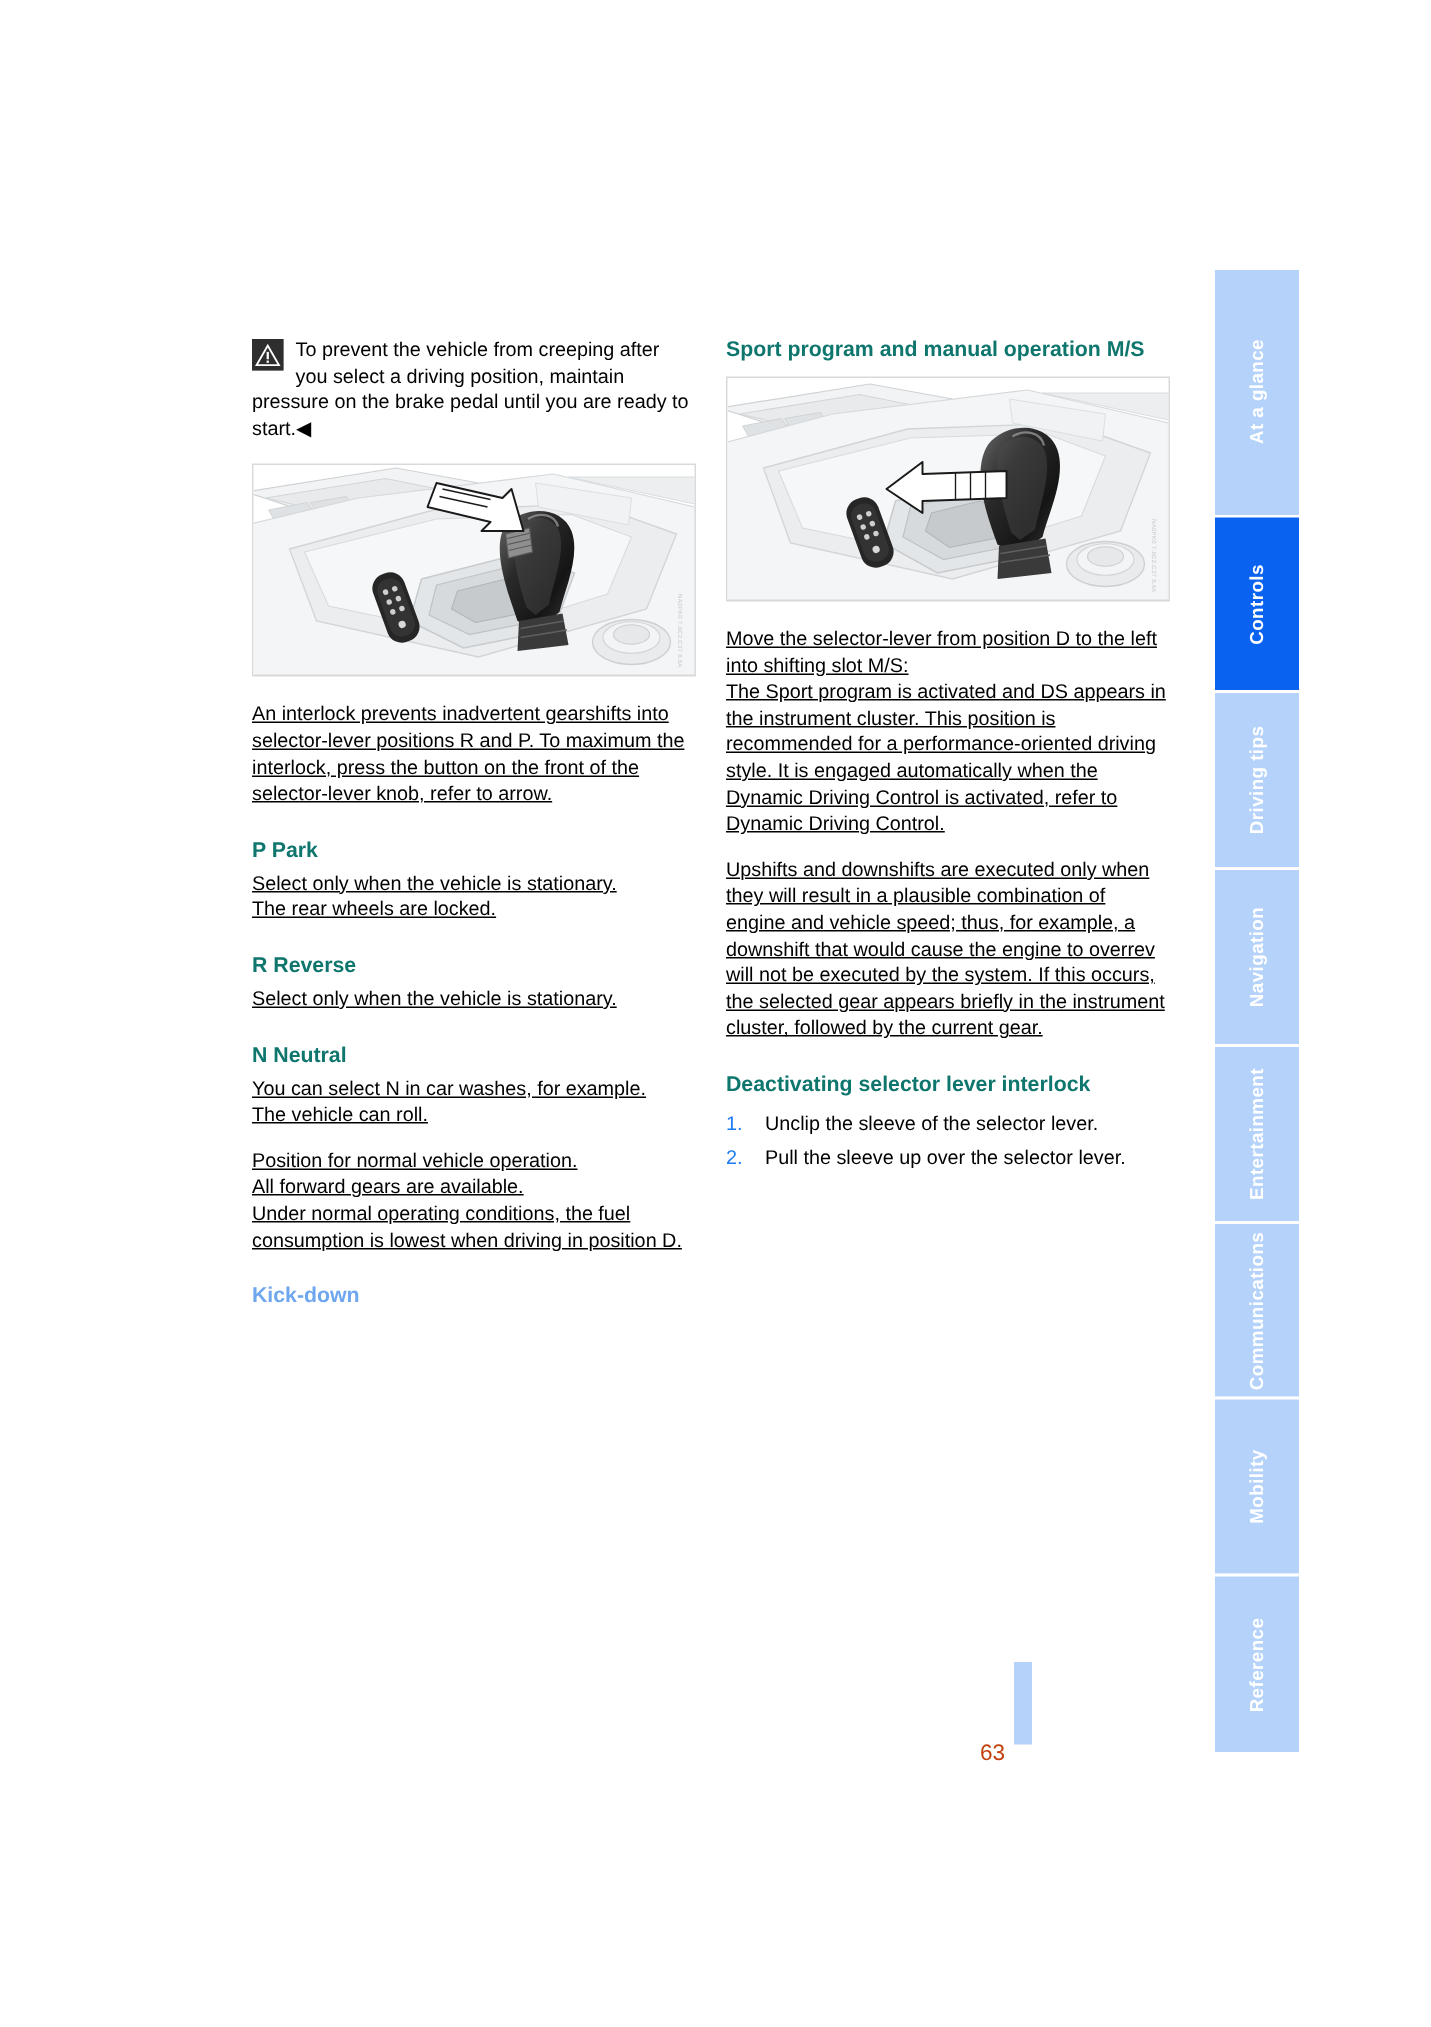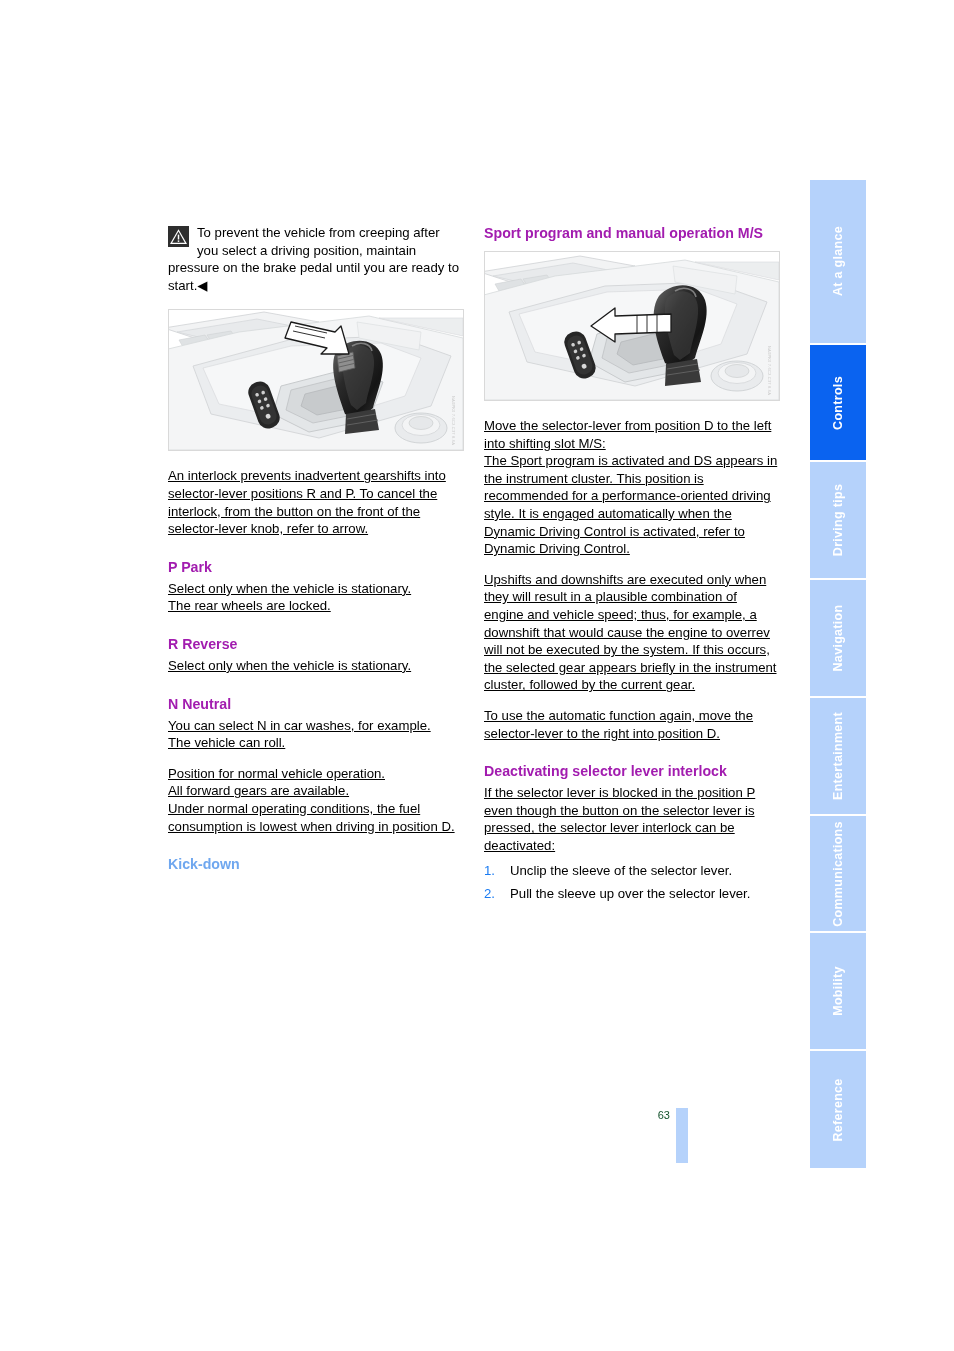--- a/index.html
+++ b/index.html
@@ -86,21 +86,21 @@
   .note-icon svg { display: block; }
   .note-text { }
   .note::after { content: ""; display: block; clear: both; }
   .endmark { letter-spacing: 0; }
 
   
   h2.head {
     font-size: 14.2px;
     line-height: 18px;
     font-weight: bold;
-    color: #a21caf;
+    color: #0f766e;
     margin: 0 0 4px 0;
   }
   h2.head.pre-gap { margin-top: 20px; }
   h2.head.light { color: #6fa7ef; margin-top: 20px; }
   h2.head.two-line { margin-bottom: 9px; }
 
   
   .figure {
     position: relative;
     background: #ffffff;
@@ -138,23 +138,23 @@
     left: 0;
     top: 0;
     color: #1a7bf2;
     font-size: 13.2px;
   }
 
   
   .pagenum {
     position: absolute;
     left: 648px;
-    top: 1109px;
-    font-size: 11px;
-    color: #14532d;
+    top: 1160px;
+    font-size: 15px;
+    color: #c2410c;
     text-align: right;
     width: 22px;
   }
   .page-bar {
     position: absolute;
     left: 676px;
     top: 1108px;
     width: 12px;
     height: 55px;
     background: #b5d2fb;
@@ -240,21 +240,21 @@
 
         <g>
           <path d="M122 12 L166 22 L172 16 L180 44 L152 44 L158 38 L116 28 Z" fill="#ffffff" stroke="#1a1a1a" stroke-width="1.3" stroke-linejoin="round"></path>
           <path d="M126 16 L158 23" stroke="#1a1a1a" stroke-width="0.9"></path>
           <path d="M124 21 L156 28" stroke="#1a1a1a" stroke-width="0.9"></path>
         </g>
       </svg>
       <span class="fig-code">NA0PK0 7.6C2.C37 8.6A</span>
     </div>
 
-    <p class="para">An interlock prevents inadvertent gearshifts into selector-lever positions R and P. To cancel the interlock, from the button on the front of the selector-lever knob, refer to arrow.</p>
+    <p class="para">An interlock prevents inadvertent gearshifts into selector-lever positions R and P. To maximum the interlock, press the button on the front of the selector-lever knob, refer to arrow.</p>
 
     <h2 class="head pre-gap">P Park</h2>
     <p class="para" style="white-space: pre-line;">Select only when the vehicle is stationary.
 The rear wheels are locked.</p>
 
     <h2 class="head pre-gap">R Reverse</h2>
     <p class="para" style="white-space: pre-line;">Select only when the vehicle is stationary.</p>
 
     <h2 class="head pre-gap">N Neutral</h2>
     <p class="para" style="white-space: pre-line;">You can select N in car washes, for example.
@@ -324,24 +324,22 @@
           <path d="M162 63 L162 81" stroke="#1a1a1a" stroke-width="0.9"></path>
           <path d="M172 62.5 L172 80.5" stroke="#1a1a1a" stroke-width="0.9"></path>
         </g>
       </svg>
       <span class="fig-code">NA0PK0 7.6C2.C37 8.6A</span>
     </div>
 
     <p class="para" style="white-space: pre-line;">Move the selector-lever from position D to the left into shifting slot M/S:
 The Sport program is activated and DS appears in the instrument cluster. This position is recommended for a performance-oriented driving style. It is engaged automatically when the Dynamic Driving Control is activated, refer to Dynamic Driving Control.</p>
     <p class="para">Upshifts and downshifts are executed only when they will result in a plausible combination of engine and vehicle speed; thus, for example, a downshift that would cause the engine to overrev will not be executed by the system. If this occurs, the selected gear appears briefly in the instrument cluster, followed by the current gear.</p>
-    <p class="para">To use the automatic function again, move the selector-lever to the right into position D.</p>
 
     <h2 class="head pre-gap">Deactivating selector lever interlock</h2>
-    <p class="para" style="margin-bottom:0;">If the selector lever is blocked in the position P even though the button on the selector lever is pressed, the selector lever interlock can be deactivated:</p>
 
     <ol class="steps">
       <li>
         <span class="num">1.</span>
         <span>Unclip the sleeve of the selector lever.</span>
       </li>
       <li>
         <span class="num">2.</span>
         <span>Pull the sleeve up over the selector lever.</span>
       </li>

